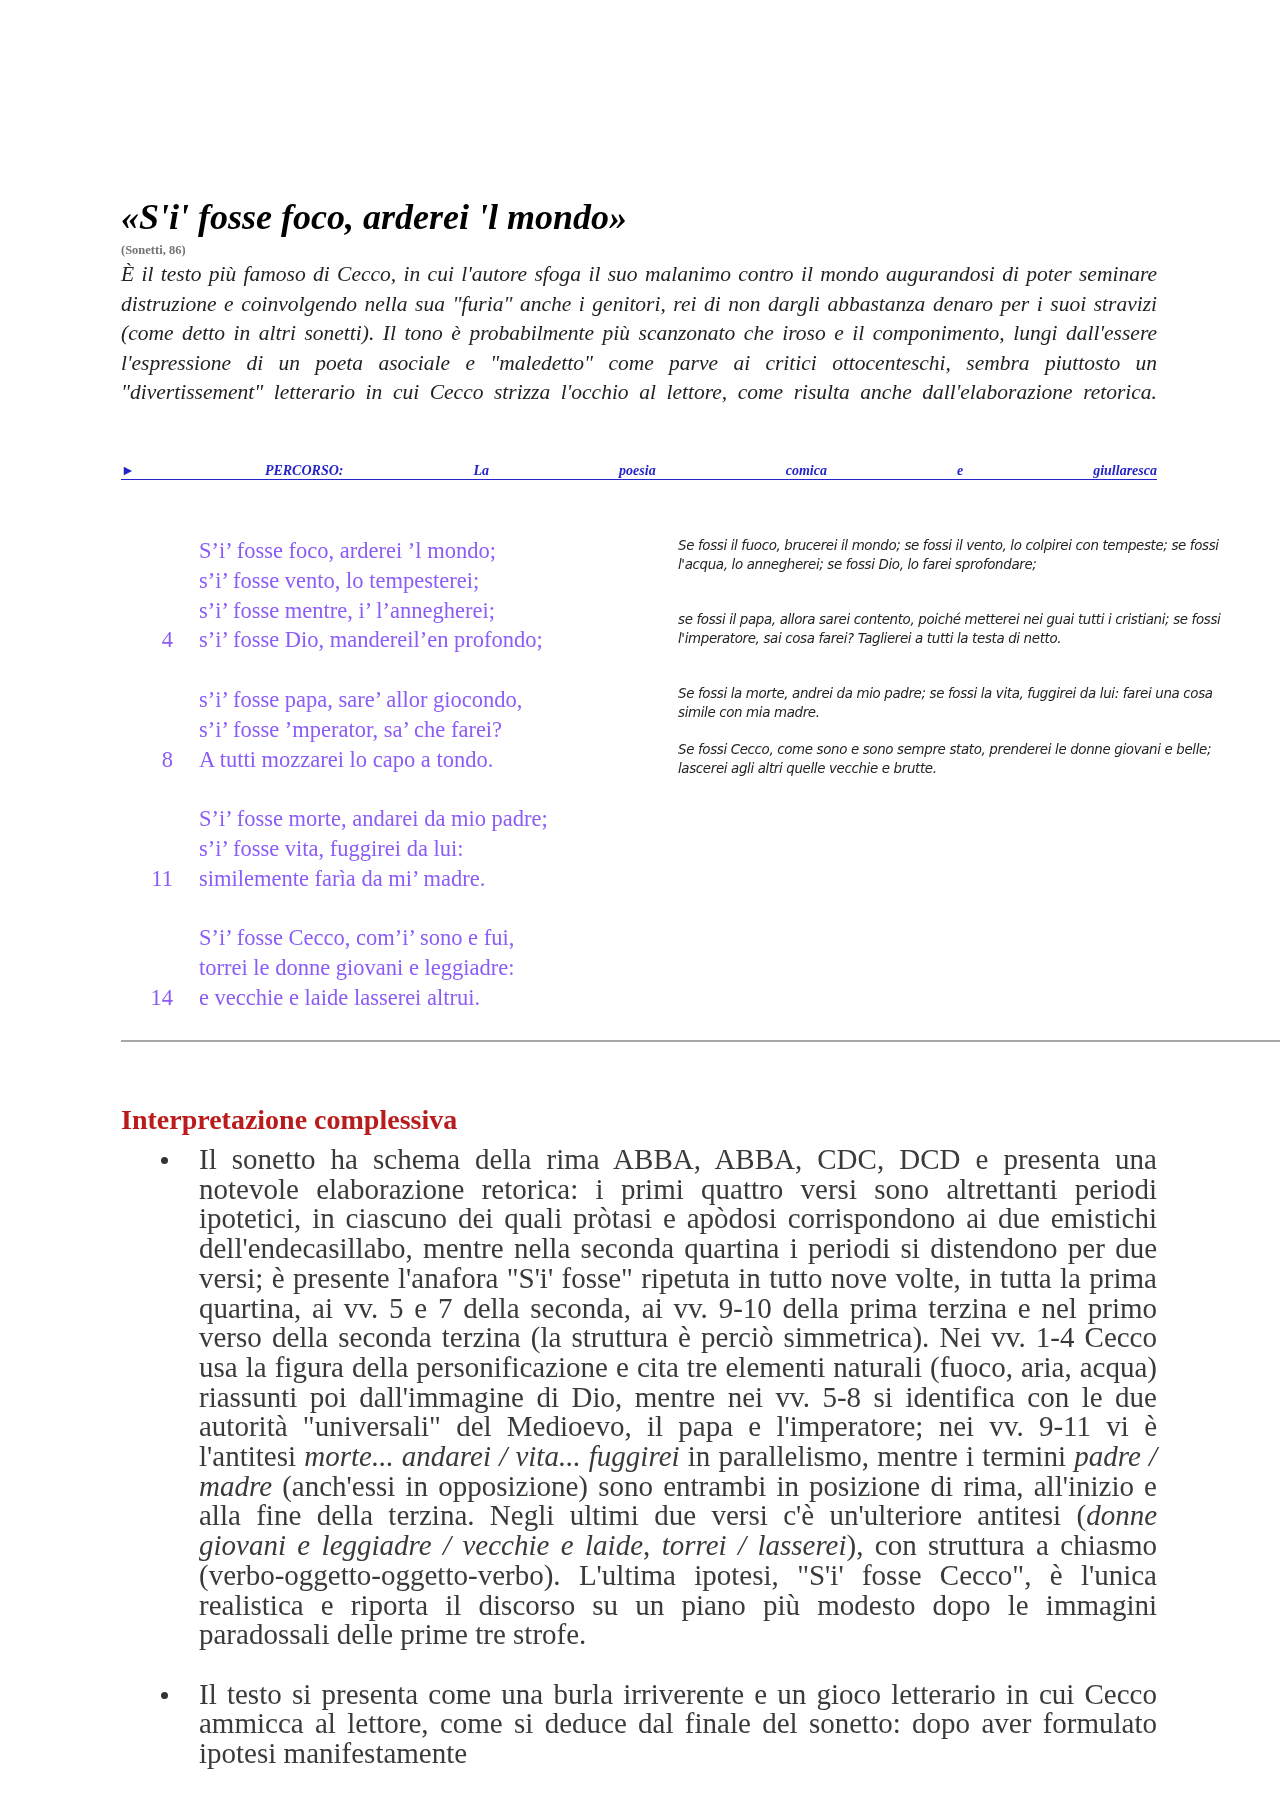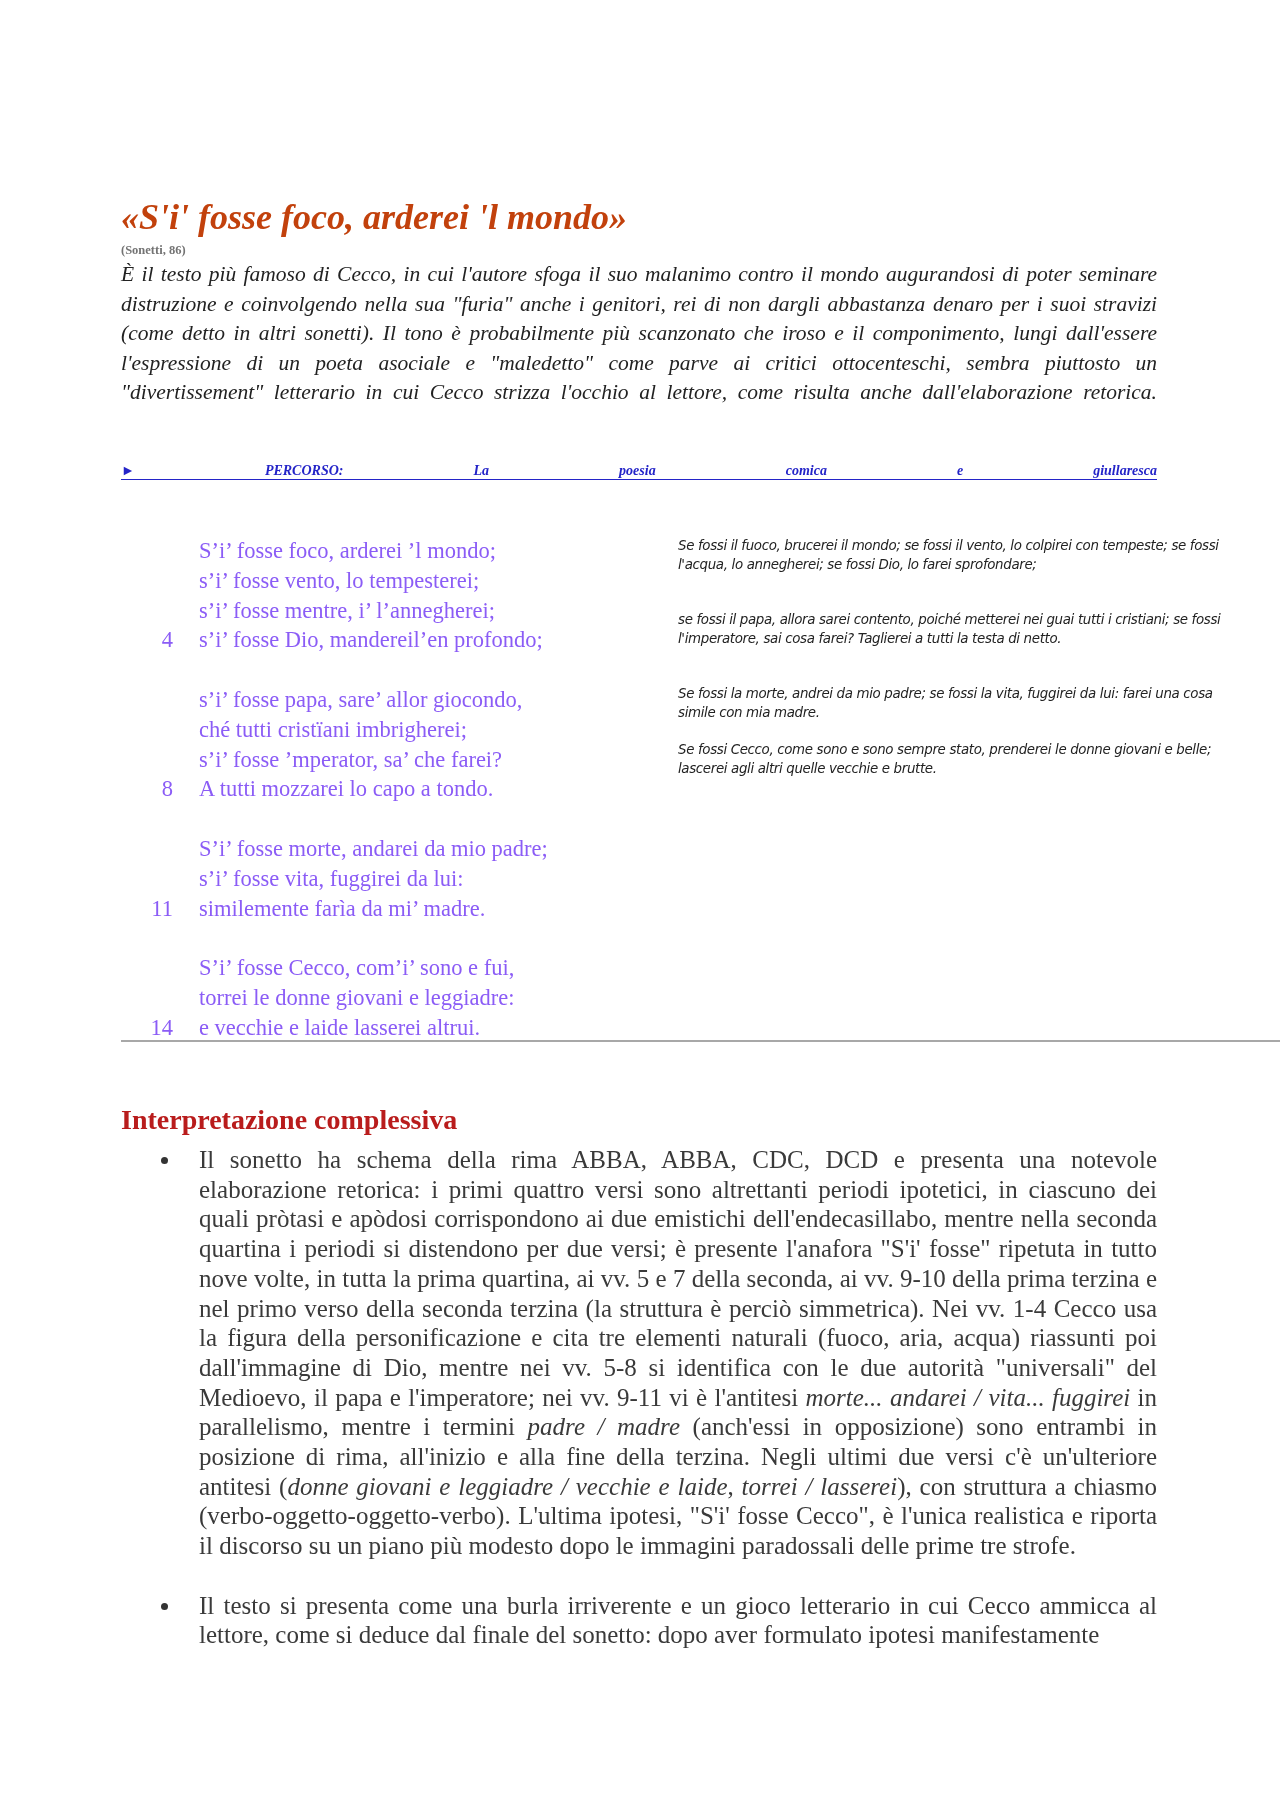--- a/index.html
+++ b/index.html
@@ -12,21 +12,21 @@
       color: #1a1a1a;
     }
     .page-title {
       position: absolute;
       left: 121px;
       top: 196px;
       margin: 0;
       font-size: 36px;
       font-weight: bold;
       font-style: italic;
-      color: #c2410c;
+      color: #000000;
       letter-spacing: 0px;
       white-space: nowrap;
     }
     .source-ref {
       position: absolute;
       left: 121px;
       top: 243px;
       font-size: 12.5px;
       font-weight: bold;
       color: #737373;
@@ -111,21 +111,21 @@
       white-space: nowrap;
     }
     .bullets {
       position: absolute;
       left: 121px;
       top: 1145px;
       width: 1036px;
       margin: 0;
       padding: 0;
       list-style: none;
-      font-size: 25px;
+      font-size: 29px;
       line-height: 29.7px;
       color: #3a3a3a;
     }
     .bullet-item {
       position: relative;
       padding-left: 78px;
       text-align: justify;
       margin-bottom: 29.7px;
     }
     .bullet-item::before {
@@ -176,24 +176,20 @@
         <span class="verse-text">s’i’ fosse Dio, mandereil’en profondo;</span>
       </div>
   </div>
   <div class="stanza">
     <div class="verse">
         <span class="verse-num"></span>
         <span class="verse-text">s’i’ fosse papa, sare’ allor giocondo,</span>
       </div>
     <div class="verse">
         <span class="verse-num"></span>
-        <span class="verse-text">ché tutti cristïani imbrigherei;</span>
-      </div>
-    <div class="verse">
-        <span class="verse-num"></span>
         <span class="verse-text">s’i’ fosse ’mperator, sa’ che farei?</span>
       </div>
     <div class="verse">
         <span class="verse-num">8</span>
         <span class="verse-text">A tutti mozzarei lo capo a tondo.</span>
       </div>
   </div>
   <div class="stanza">
     <div class="verse">
         <span class="verse-num"></span>

